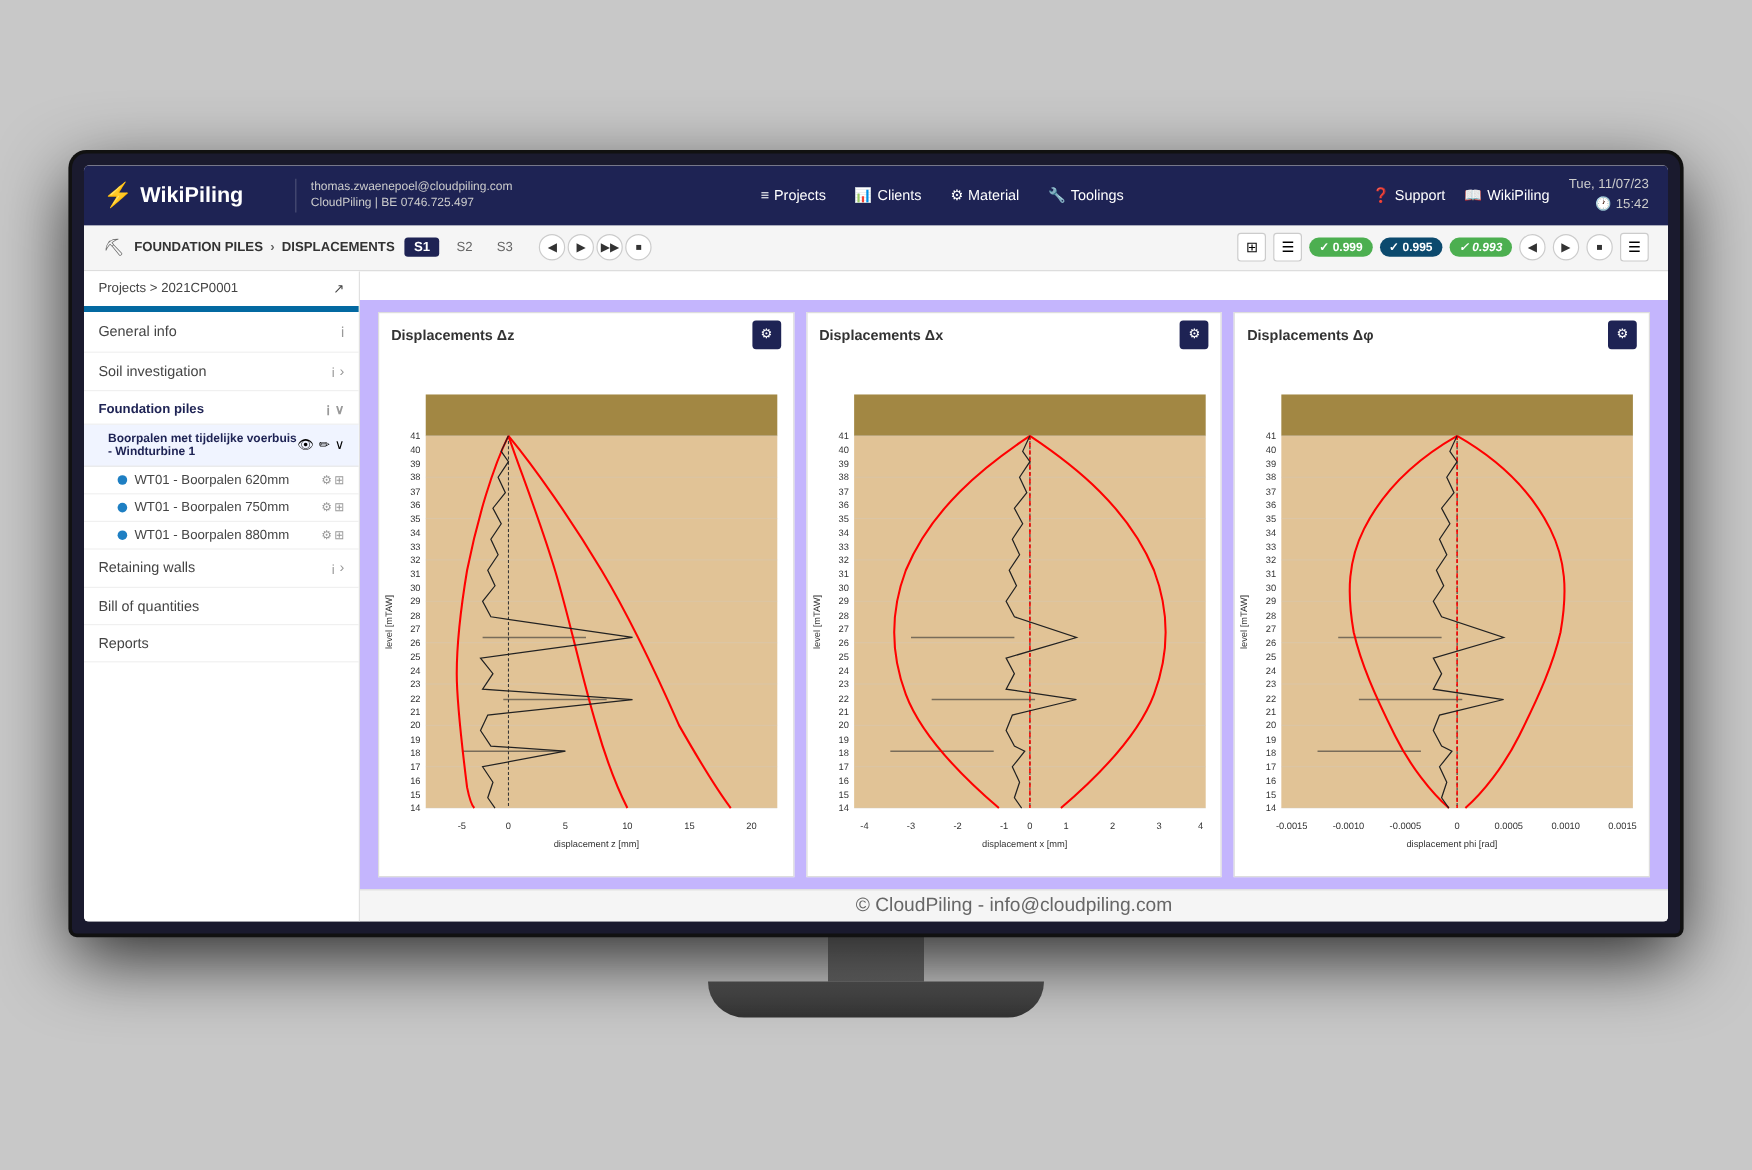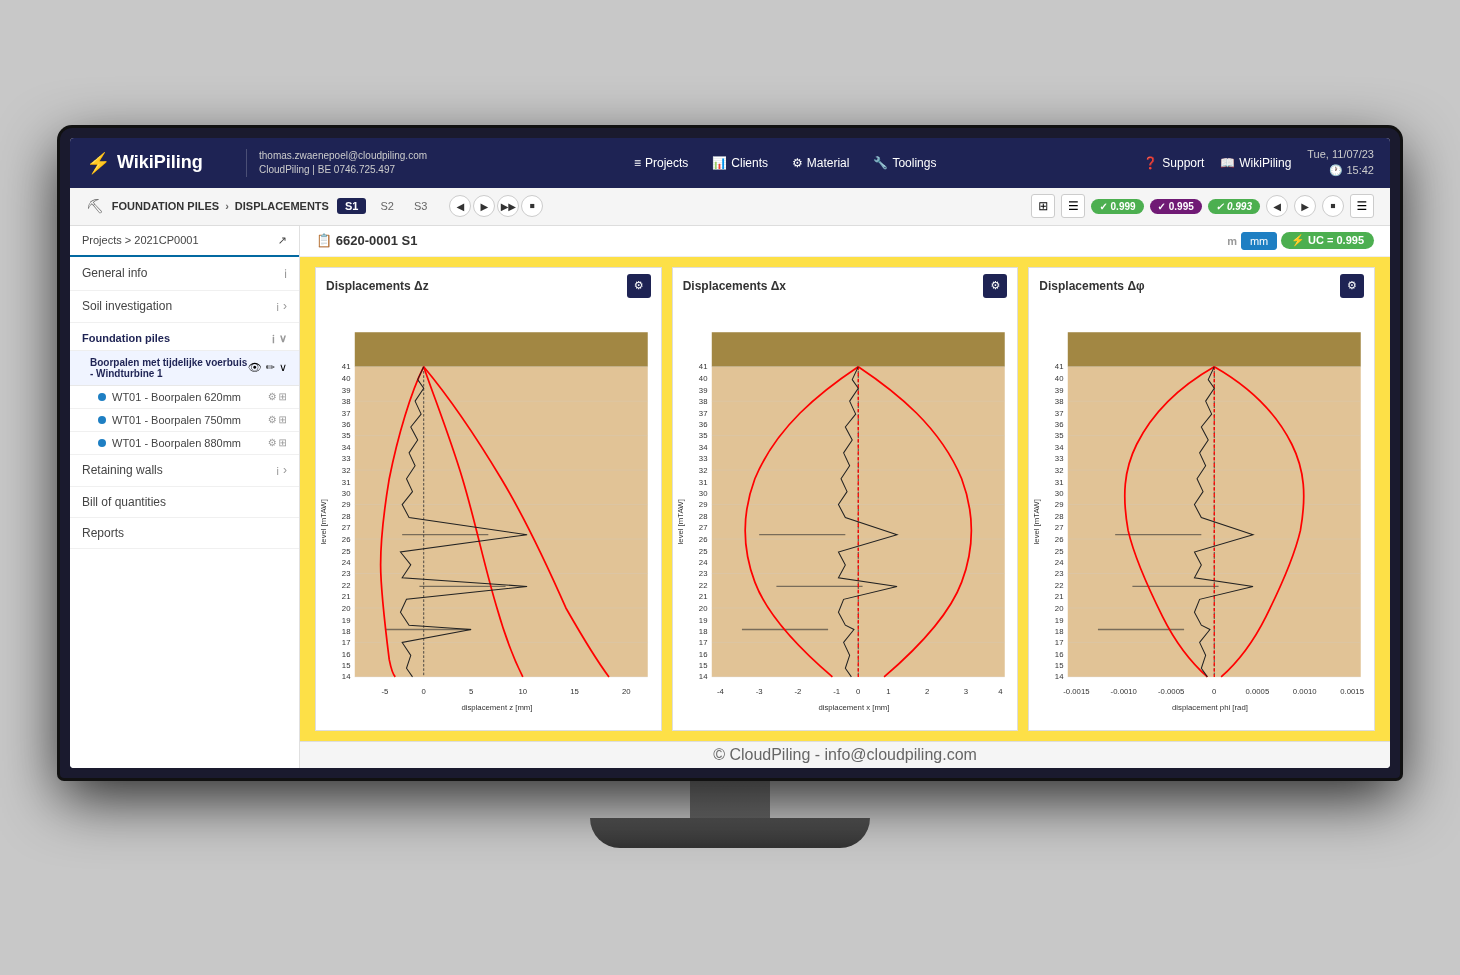--- a/index.html
+++ b/index.html
@@ -230,21 +230,21 @@
       flex-shrink: 0;
       overflow-y: auto;
       font-size: 12px;
     }
 
     .sidebar-project {
       display: flex;
       align-items: center;
       justify-content: space-between;
       padding: 8px 12px;
-      border-bottom: 2px solid #0369a1;
+      border-bottom: 5px solid #0369a1;
       font-size: 11px;
       color: #444;
     }
 
     .sidebar-item {
       padding: 8px 12px;
       color: #444;
       cursor: pointer;
       display: flex;
       align-items: center;
@@ -336,22 +336,23 @@
       border-radius: 10px;
       font-size: 11px;
       font-weight: bold;
     }
 
     .charts-row {
       display: flex;
       flex: 1;
       gap: 0;
       padding: 10px;
-      background: #fde047;
+      background: #c4b5fd;
       overflow: hidden;
+      margin-top: 24px;
     }
 
     .chart-container {
       flex: 1;
       background: white;
       border: 1px solid #ddd;
       margin: 0 5px;
       display: flex;
       flex-direction: column;
       position: relative;
@@ -449,21 +450,21 @@
         <div class="nav-controls">
           <div class="nav-btn">◀</div>
           <div class="nav-btn">▶</div>
           <div class="nav-btn">▶▶</div>
           <div class="nav-btn">⏹</div>
         </div>
         <div class="right-controls">
           <div class="icon-btn">⊞</div>
           <div class="icon-btn">☰</div>
           <span class="metric-badge" style="background:#4caf50;">✓ <span>0.999</span></span>
-          <span class="metric-badge" style="background:#701a75;">✓ <span>0.995</span></span>
+          <span class="metric-badge" style="background:#0c4a6e;">✓ <span>0.995</span></span>
           <span class="metric-badge" style="background:#4caf50;font-style:italic;">✓ <span>0.993</span></span>
           <div class="nav-btn">◀</div>
           <div class="nav-btn">▶</div>
           <div class="nav-btn">⏹</div>
           <div class="icon-btn">☰</div>
         </div>
       </div>
 
       <div class="main-content">
 
@@ -543,28 +544,20 @@
           <div class="sidebar-item">
             <span>Bill of quantities</span>
           </div>
 
           <div class="sidebar-item">
             <span>Reports</span>
           </div>
         </div>
 
         <div class="chart-area">
-          <div class="chart-header">
-            <span style="font-size:13px;">📋 <span>6620-0001 S1</span></span>
-            <div class="unit-toggle">
-              <span style="color:#999; font-size:11px;">m</span>
-              <button class="unit-btn active">mm</button>
-              <span class="uc-badge">⚡ <span>UC = 0.995</span></span>
-            </div>
-          </div>
 
           <div class="charts-row">
 
             <div class="chart-container">
               <div class="chart-title-row">
                 <span>Displacements Δz</span>
                 <button class="chart-icon-btn">⚙</button>
               </div>
               <div class="chart-svg-area">
                 <svg class="chart-svg" viewBox="0 0 400 450">

